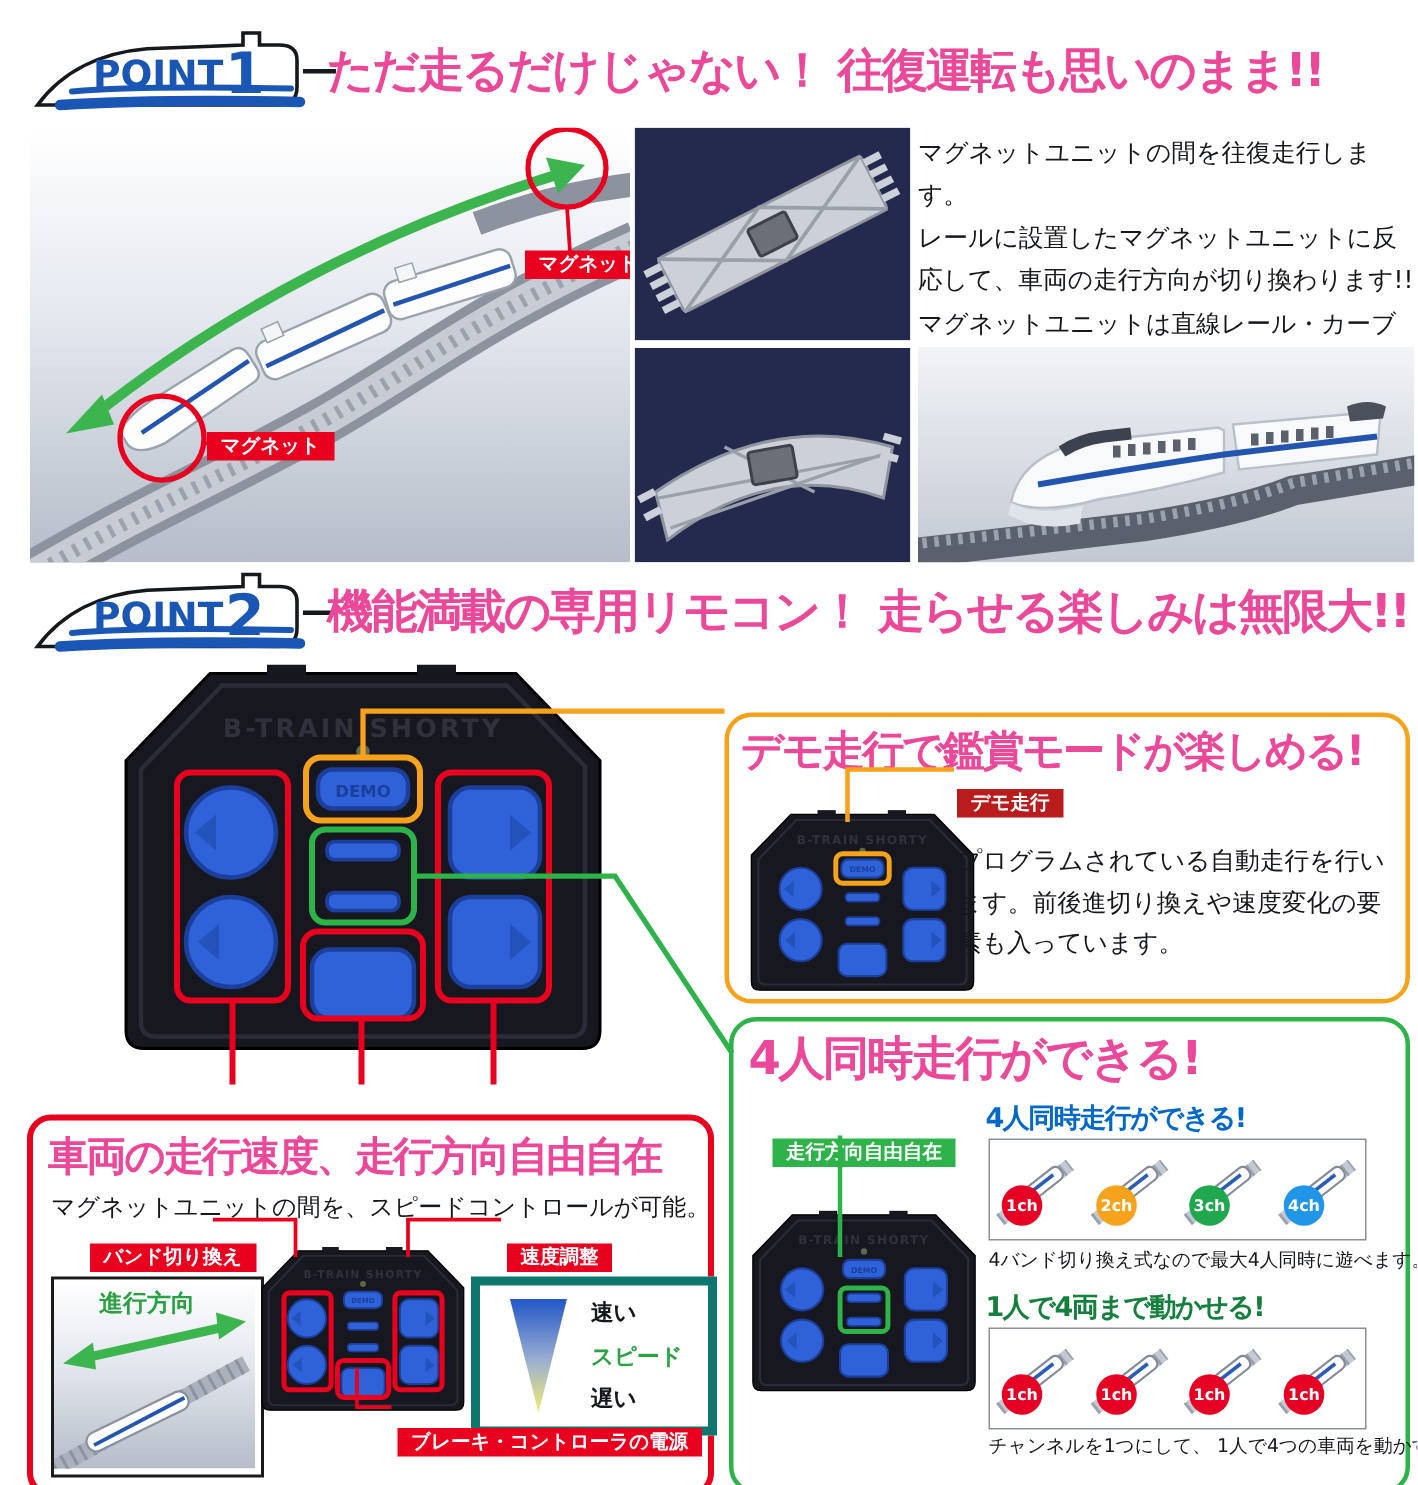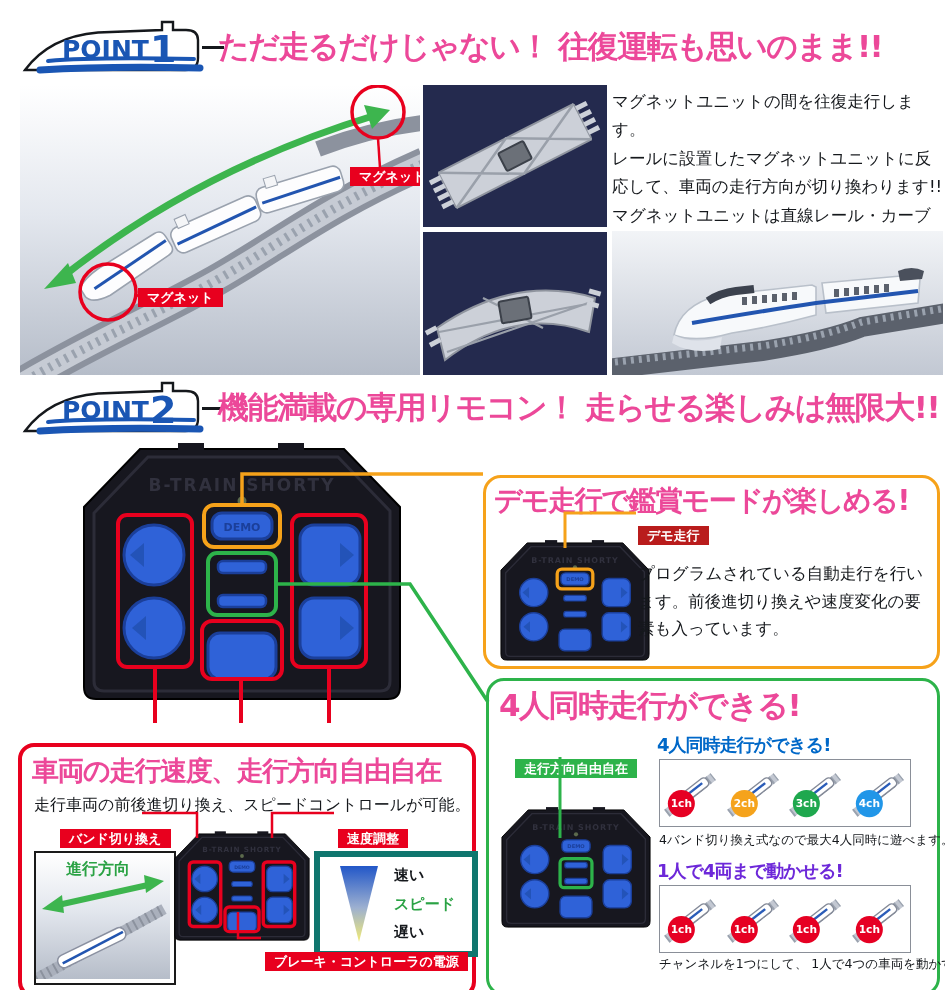--- a/index.html
+++ b/index.html
@@ -251,21 +251,21 @@
         <g transform="rotate(-38 30 28)">
             <rect x="12" y="23" width="38" height="10" rx="4" fill="#fff" stroke="#848a98" stroke-width="1.5"></rect>
             <rect x="16" y="26" width="28" height="2.5" fill="#2a5cb8"></rect>
           </g>
         <circle cx="19" cy="40" r="14" fill="#2196e8"></circle>
         <text x="19" y="44" text-anchor="middle" font-size="11" font-weight="bold" fill="#fff">4ch</text>
       </svg>
     </div>
     <div class="abs capt" style="left:170px;top:150px">4バンド切り換え式なので最大4人同時に遊べます。</div>
 
-    <div class="abs subhead" style="left:168px;top:178px;color:#6d28d9">1人で4両まで動かせる!</div>
+    <div class="abs subhead" style="left:168px;top:178px;color:#15803d">1人で4両まで動かせる!</div>
     <div class="stripbox" style="left:170px;top:204px;width:250px;height:66px">
       <svg width="56" height="56" viewBox="0 0 58 58">
         <path d="M4 50 L52 12" stroke="#c3c8d2" stroke-width="9"></path>
           <path d="M4 50 L52 12" stroke="#9aa2ae" stroke-width="9" stroke-dasharray="2 4"></path>
         <g transform="rotate(-38 30 28)">
             <rect x="12" y="23" width="38" height="10" rx="4" fill="#fff" stroke="#848a98" stroke-width="1.5"></rect>
             <rect x="16" y="26" width="28" height="2.5" fill="#2a5cb8"></rect>
           </g>
         <circle cx="19" cy="40" r="14" fill="#e60023"></circle>
         <text x="19" y="44" text-anchor="middle" font-size="11" font-weight="bold" fill="#fff">1ch</text>
@@ -300,21 +300,21 @@
         <circle cx="19" cy="40" r="14" fill="#e60023"></circle>
         <text x="19" y="44" text-anchor="middle" font-size="11" font-weight="bold" fill="#fff">1ch</text>
       </svg>
     </div>
     <div class="abs capt preline" style="left:170px;top:274px">チャンネルを1つにして、
 1人で4つの車両を動かすことができる!</div>
   </div>
 
   <div class="roundbox" style="left:18px;top:723px;width:450px;height:247px;border:4px solid #e8001e;border-radius:16px">
     <div class="abs hl" style="left:10px;top:6px;font-size:27px">車両の走行速度、走行方向自由自在</div>
-    <div class="abs" style="left:12px;top:48px;font-size:16px;white-space:nowrap">走行車両の前後進切り換え、スピードコントロールが可能。</div>
+    <div class="abs" style="left:12px;top:48px;font-size:16px;white-space:nowrap">マグネットユニットの間を、スピードコントロールが可能。</div>
     <span class="tag red abs" style="left:38px;top:82px">バンド切り換え</span>
     <span class="tag red abs" style="left:316px;top:82px">速度調整</span>
 
     <div class="abs" style="left:12px;top:104px;width:138px;height:130px;border:2px solid #1a1a1a;background:url(#photoGrad);overflow:hidden">
       <svg width="134" height="126" viewBox="0 0 134 126">
         <rect width="134" height="126" fill="url(#photoGrad)"></rect>
         <path d="M0 126 L128 56" stroke="#aab0bc" stroke-width="11"></path>
         <path d="M0 126 L128 56" stroke="#8c929e" stroke-width="11" stroke-dasharray="2 5"></path>
         <g transform="rotate(-26 60 92)">
           <rect x="18" y="86" width="74" height="13" rx="6" fill="#fff" stroke="#8a90a0" stroke-width="1.5"></rect>

